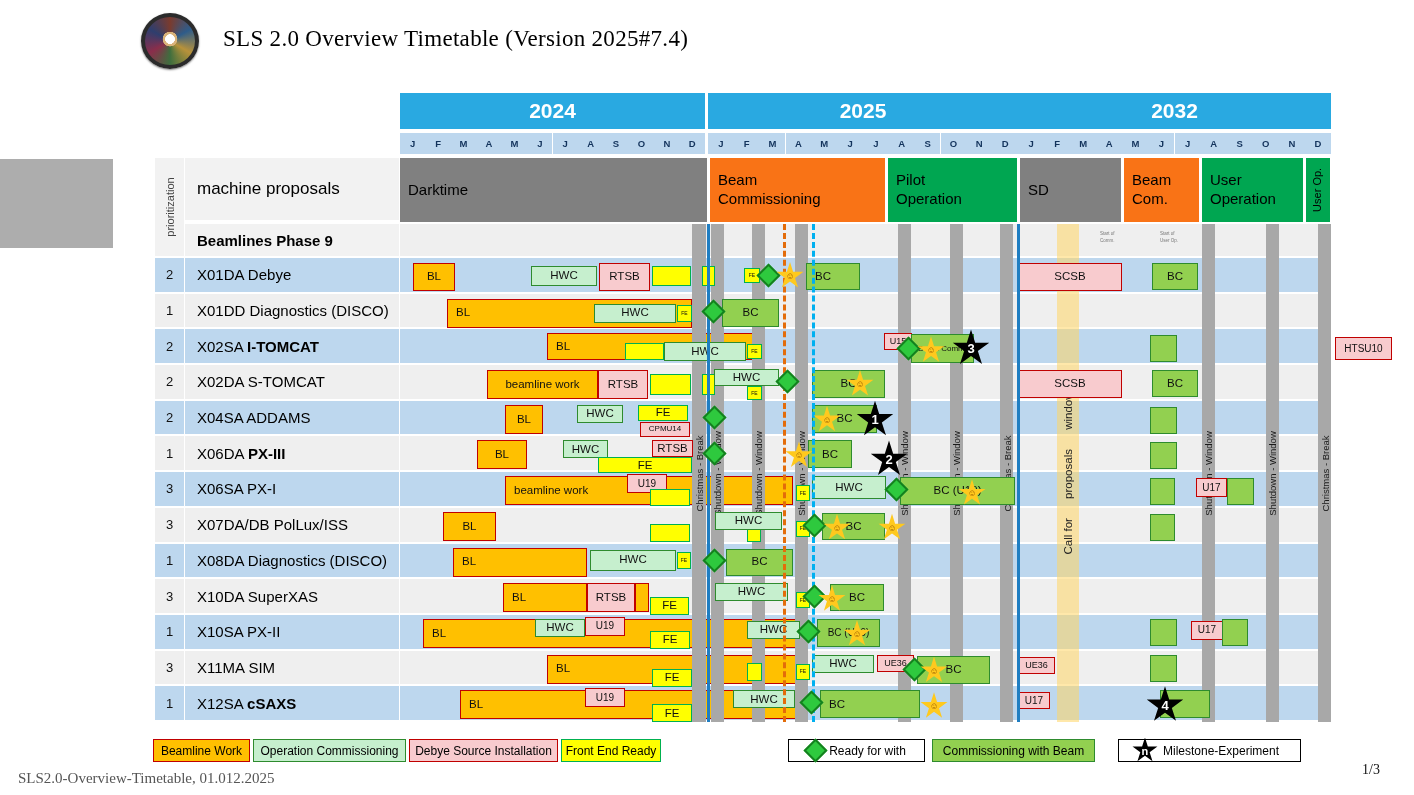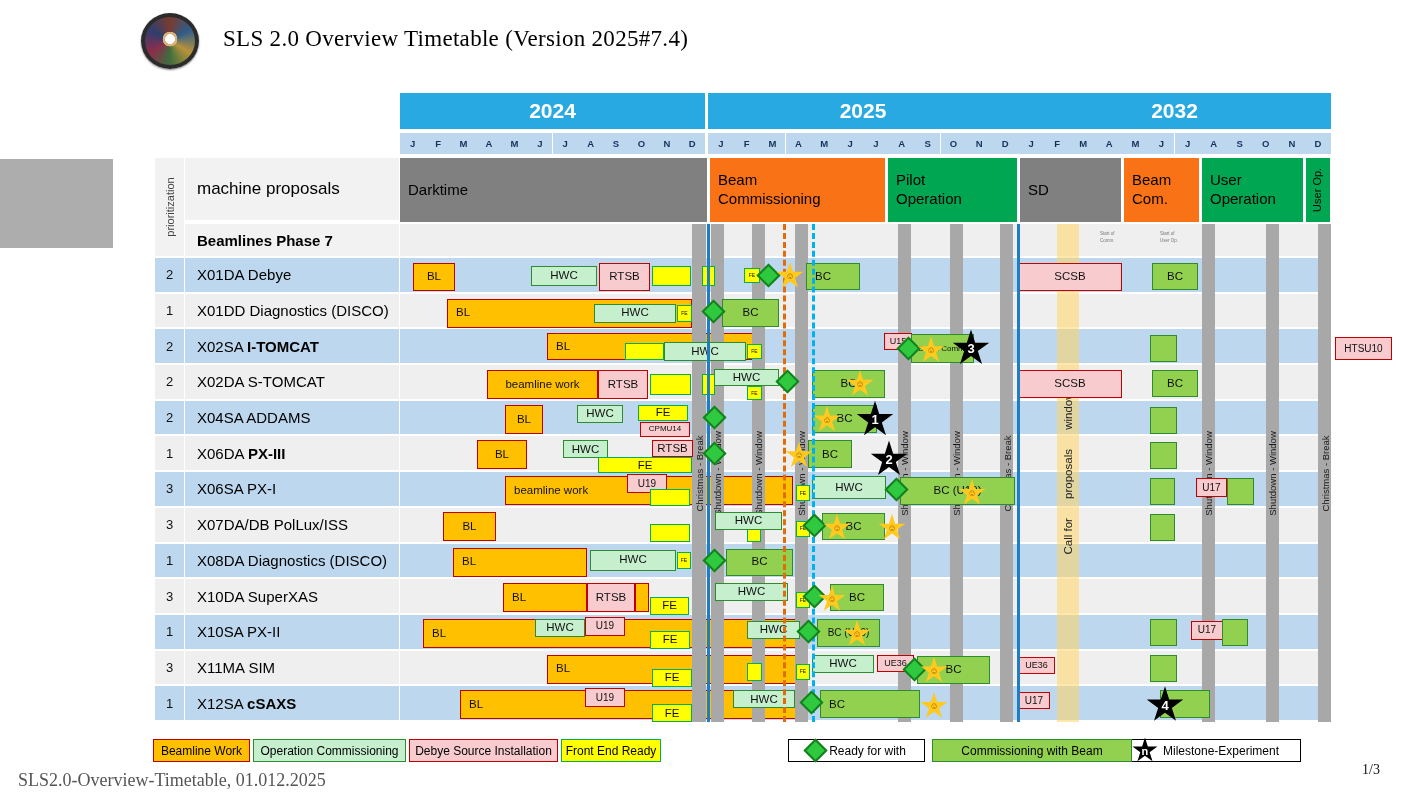--- a/index.html
+++ b/index.html
@@ -57,21 +57,21 @@
          display:flex;align-items:center;justify-content:center;}
   .yband>span{transform:rotate(-90deg);white-space:pre;font-size:11.5px;color:#222;}
   .vline{position:absolute;top:224px;height:498px;width:0;z-index:5;}
   .note{position:absolute;z-index:5;font-size:4.5px;color:#777;line-height:1.6;}
   .vtext{transform:rotate(-90deg);white-space:nowrap;}
   
   .lgbox{position:absolute;top:739px;height:23px;display:flex;align-items:center;justify-content:center;
          font-size:12px;color:#000;box-sizing:border-box;gap:5px;}
   .lgwhite{background:#fff;border:1.4px solid #000;}
   #footer-doc{position:absolute;left:18px;top:770px;font-family:"Liberation Serif",serif;
-              font-size:18px;color:#555;}
+              font-size:15px;color:#555;}
   #footer-page{position:absolute;left:1362px;top:762px;font-family:"Liberation Serif",serif;
                font-size:14px;color:#111;}
   #gray-artifact{position:absolute;left:0;top:159px;width:113px;height:89px;background:#ADADAD;}
   .ldiamond{width:13px;height:13px;background:#2EC93E;border:2px solid #15801F;transform:rotate(45deg);flex:none;}
   .lstar{width:26px;height:26px;background:#000;display:flex;align-items:center;justify-content:center;
          color:#fff;font-size:11px;font-weight:bold;flex:none;margin-left:-8px;}
 </style>
 </head>
 <body>
 
@@ -116,21 +116,21 @@
       <div class="mcell" style="left: 1174.5px; width: 26.0833px;">J</div>
       <div class="mcell" style="left: 1200.58px; width: 26.0833px;">A</div>
       <div class="mcell" style="left: 1226.67px; width: 26.0833px;">S</div>
       <div class="mcell" style="left: 1252.75px; width: 26.0833px;">O</div>
       <div class="mcell" style="left: 1278.83px; width: 26.0833px;">N</div>
       <div class="mcell" style="left: 1304.92px; width: 26.0833px;">D</div>
       <div class="cell" style="left: 155px; top: 158px; width: 30px; height: 100px; background: rgb(242, 242, 242); display: flex; align-items: center; justify-content: center;">
         <span class="vtext" style="font-size: 11px; color: rgb(68, 68, 68);">prioritization</span>
       </div>
       <div class="cell" style="left: 185px; top: 158px; width: 215px; height: 64px; background: rgb(242, 242, 242); display: flex; align-items: center; padding-left: 12px; font-size: 17px;">machine proposals</div>
-      <div class="cell" style="left: 185px; top: 224px; width: 215px; height: 34px; background: rgb(242, 242, 242); display: flex; align-items: center; padding-left: 12px; font-size: 15px; font-weight: bold;">Beamlines Phase 7</div>
+      <div class="cell" style="left: 185px; top: 224px; width: 215px; height: 34px; background: rgb(242, 242, 242); display: flex; align-items: center; padding-left: 12px; font-size: 15px; font-weight: bold;">Beamlines Phase 9</div>
       <div class="stripe" style="left: 400px; top: 224px; width: 931px; height: 34px; background: rgb(239, 239, 239);"></div>
       <div class="mseg mgray" style="left: 400px; width: 308px;">Darktime</div>
       <div class="mseg mlg" style="left: 710px; width: 176px;">Beam
 Commissioning</div>
       <div class="mseg mgn" style="left: 888px; width: 130px;">Pilot
 Operation</div>
       <div class="mseg mgray" style="left: 1020px; width: 102px;">SD</div>
       <div class="mseg mlg" style="left: 1124px; width: 76px;">Beam
 Com.</div>
       <div class="mseg mgn" style="left: 1202px; width: 102px;">User
@@ -344,21 +344,21 @@
       <div class="vline" style="left: 812px; border-left: 3px dashed rgb(0, 176, 240);"></div>
       <div class="vline" style="left: 1017px; border-left: 3px solid rgb(31, 126, 194);"></div>
       <div class="lgbox bl" style="left: 153px; width: 97px; position: absolute; z-index: 8; box-sizing: border-box; border-width: 1.6px; border-style: solid;">Beamline Work</div>
       <div class="lgbox hwc" style="left: 253px; width: 153px; position: absolute; z-index: 8; box-sizing: border-box; border-width: 1.6px; border-style: solid;">Operation Commissioning</div>
       <div class="lgbox pink" style="left: 409px; width: 149px; position: absolute; z-index: 8; box-sizing: border-box; border-width: 1.6px; border-style: solid;">Debye Source Installation</div>
       <div class="lgbox fe" style="left: 561px; width: 100px; position: absolute; z-index: 8; box-sizing: border-box; border-width: 1.6px; border-style: solid;">Front End Ready</div>
       <div class="lgbox lgwhite" style="left: 788px; width: 137px;">
         <span class="ldiamond"></span>
         <span>Ready for with</span>
       </div>
-      <div class="lgbox bc" style="left: 932px; width: 200px; position: absolute; z-index: 8; box-sizing: border-box; border-width: 1.6px; border-style: solid;">Commissioning with Beam</div>
+      <div class="lgbox bc" style="left: 932px; width: 163px; position: absolute; z-index: 8; box-sizing: border-box; border-width: 1.6px; border-style: solid;">Commissioning with Beam</div>
       <div class="lgbox lgwhite" style="left: 1118px; width: 183px;">
         <span class="lstar starshape">n</span>
         <span>Milestone-Experiment</span>
       </div>
     </div>
   <div id="footer-doc">SLS2.0-Overview-Timetable, 01.012.2025</div>
   <div id="footer-page">1/3</div>
 </div>
 
 </body></html>

